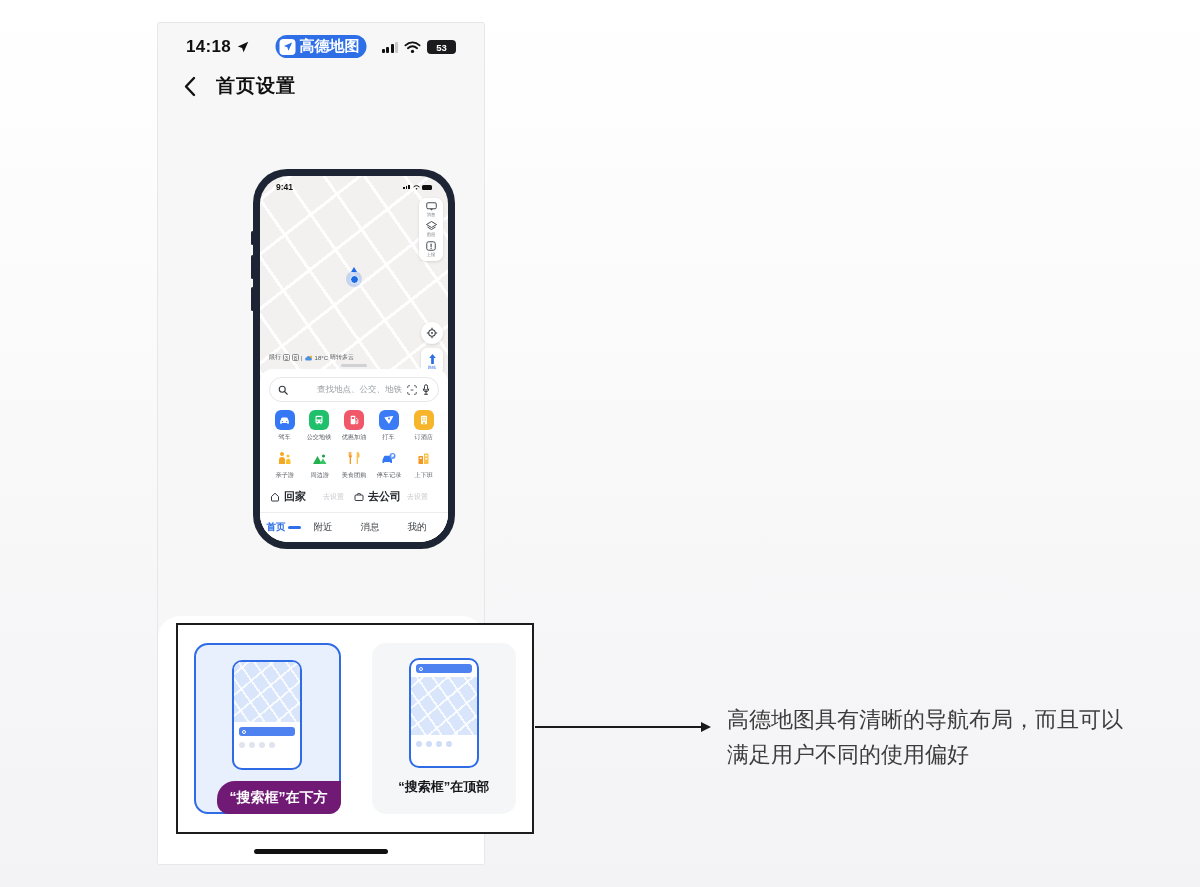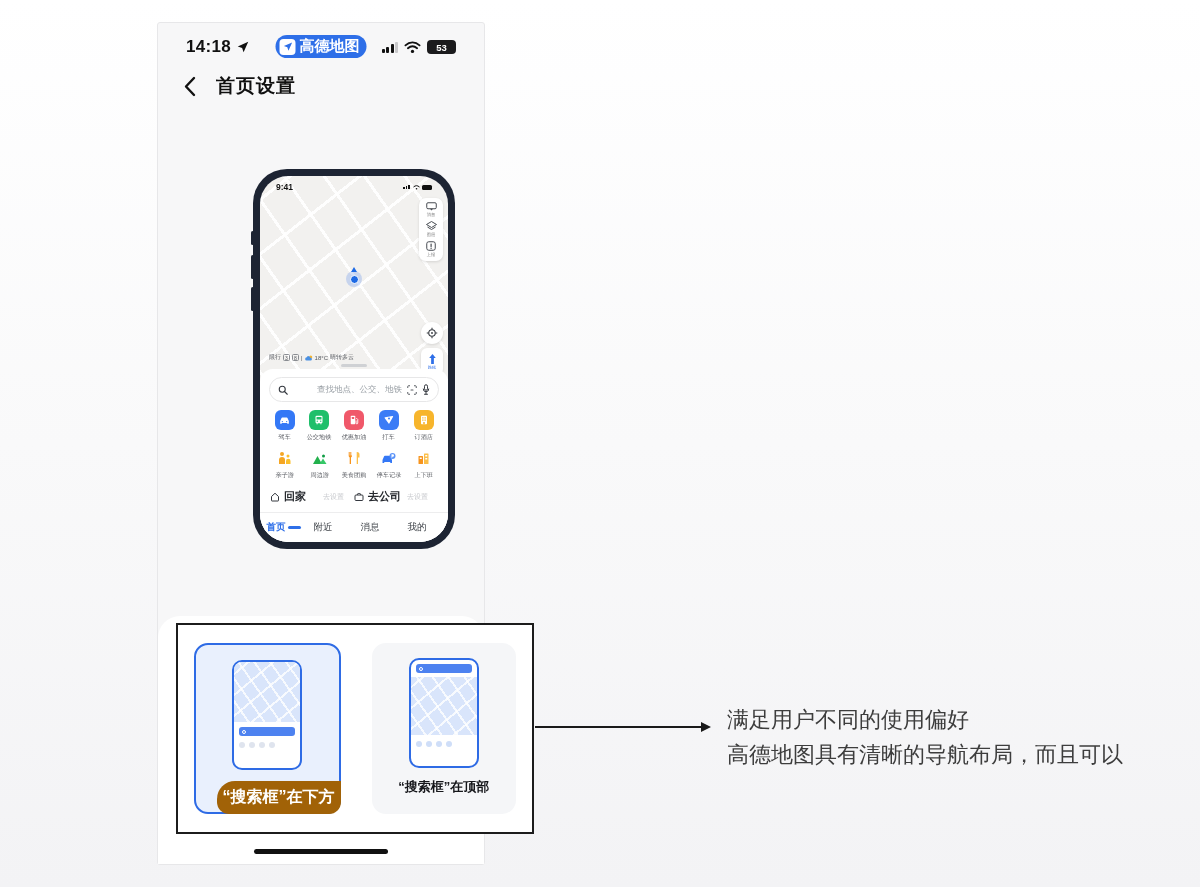--- a/index.html
+++ b/index.html
@@ -114,21 +114,21 @@
     background-image:
       repeating-linear-gradient(55deg, transparent 0 11px, rgba(255,255,255,.8) 11px 13px),
       repeating-linear-gradient(-40deg, transparent 0 14px, rgba(255,255,255,.8) 14px 16px); }
   .msearch { margin:5px 5px 0; height:9px; background:#4d82f0; border-radius:3px;
     display:flex; align-items:center; padding:0 3px; }
   .msearch i { width:4px; height:4px; border:1px solid #fff; border-radius:50%; display:block; }
   .mdots { margin:6px 5px 0; display:flex; gap:4px; }
   .mdots i { width:6px; height:6px; border-radius:50%; background:#dfe4ee; display:block; }
   .mdots.blue i { background:#cfdef8; }
   .card-banner { position:absolute; right:-2px; bottom:-2px; width:124px; height:33px;
-    background:#a16207; border-radius:18px 0 12px 12px; color:#fff; font-size:16px; font-weight:bold;
+    background:#701a75; border-radius:18px 0 12px 12px; color:#fff; font-size:14px; font-weight:bold;
     display:flex; align-items:center; justify-content:center; white-space:nowrap; }
   .card-b { width:145px; height:171px; background:#f5f6f8; border-radius:14px;
     display:flex; flex-direction:column; align-items:center; }
   .card-b .mini-phone { margin-top:15px; }
   .card-b-label { margin-top:10px; font-size:13px; font-weight:bold; color:#15161a; white-space:nowrap; }
   .home-indicator { position:absolute; left:50%; transform:translateX(-50%); bottom:10px;
     width:134px; height:5px; background:#111; border-radius:3px; }
   
   .callout-line { position:absolute; left:535px; top:726px; width:168px; height:2px; background:#1a1a1a; }
   .callout-arrow { position:absolute; left:701px; top:721.5px; width:0; height:0;
@@ -476,15 +476,15 @@
       </div>
 
     </div>
     <div class="home-indicator"></div>
   </div>
 </div>
 
 <div class="callout-line"></div>
 <div class="callout-arrow"></div>
 <div class="callout-text">
+  <div>高德地图具有清晰的导航布局，而且可以</div>
   <div>满足用户不同的使用偏好</div>
-  <div>高德地图具有清晰的导航布局，而且可以</div>
 </div>
 
 </body></html>

